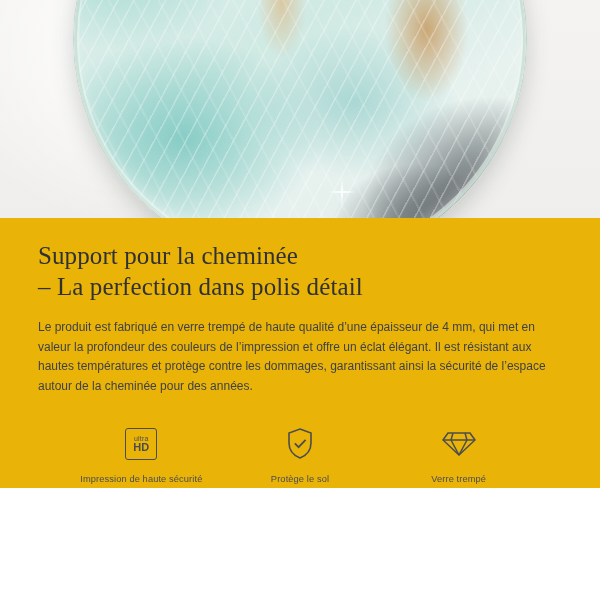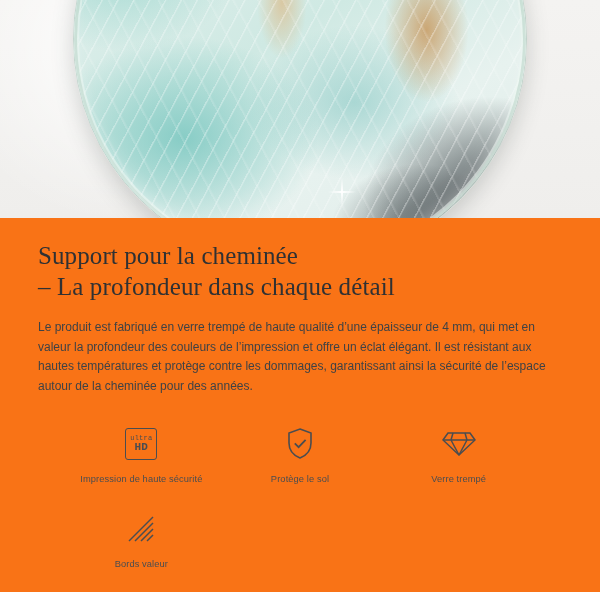--- a/index.html
+++ b/index.html
@@ -9,22 +9,22 @@
   body {
     width: 600px;
     height: 600px;
     background: #ffffff;
     font-family: "Liberation Sans", sans-serif;
     overflow: hidden;
   }
   .page {
     position: relative;
     width: 600px;
-    height: 592px;
-    background: #f97316;
+    height: 488px;
+    background: #eab308;
     overflow: hidden;
   }
 
   
   .hero {
     position: relative;
     width: 600px;
     height: 218px;
     background: #f2f1ef;
     overflow: hidden;
@@ -138,21 +138,20 @@
     flex-direction: column;
     align-items: center;
     justify-content: flex-start;
     padding: 4px 4px 8px 4px;
   }
   .feature-icon {
     height: 44px;
     display: flex;
     align-items: center;
     justify-content: flex-start;
-    font-family: Liberation Mono, monospace;
   }
   .feature-label {
     margin-top: 7px;
     font-size: 9.3px;
     color: #4a4d50;
     text-align: center;
     line-height: 12px;
     letter-spacing: 0.1px;
   }
   .uhd-box {
@@ -189,21 +188,21 @@
       <div class="glass-art"></div>
       <div class="glass-veins"></div>
       <div class="glass-edge"></div>
     </div>
     <div class="sparkle"></div>
   </div>
 
   <div class="content">
     <h1 class="headline">
       <span>Support pour la cheminée</span>
-      <span class="line2">– La profondeur dans chaque détail</span>
+      <span class="line2">– La perfection dans polis détail</span>
     </h1>
     <p class="body-copy">Le produit est fabriqué en verre trempé de haute qualité d’une épaisseur de 4 mm, qui met en valeur la profondeur des couleurs de l’impression et offre un éclat élégant. Il est résistant aux hautes températures et protège contre les dommages, garantissant ainsi la sécurité de l’espace autour de la cheminée pour des années.</p>
 
     <div class="features">
 
 
       <div class="feature">
         <div class="feature-icon">
           <div class="uhd-box">
             <span class="uhd-top">ultra</span>

